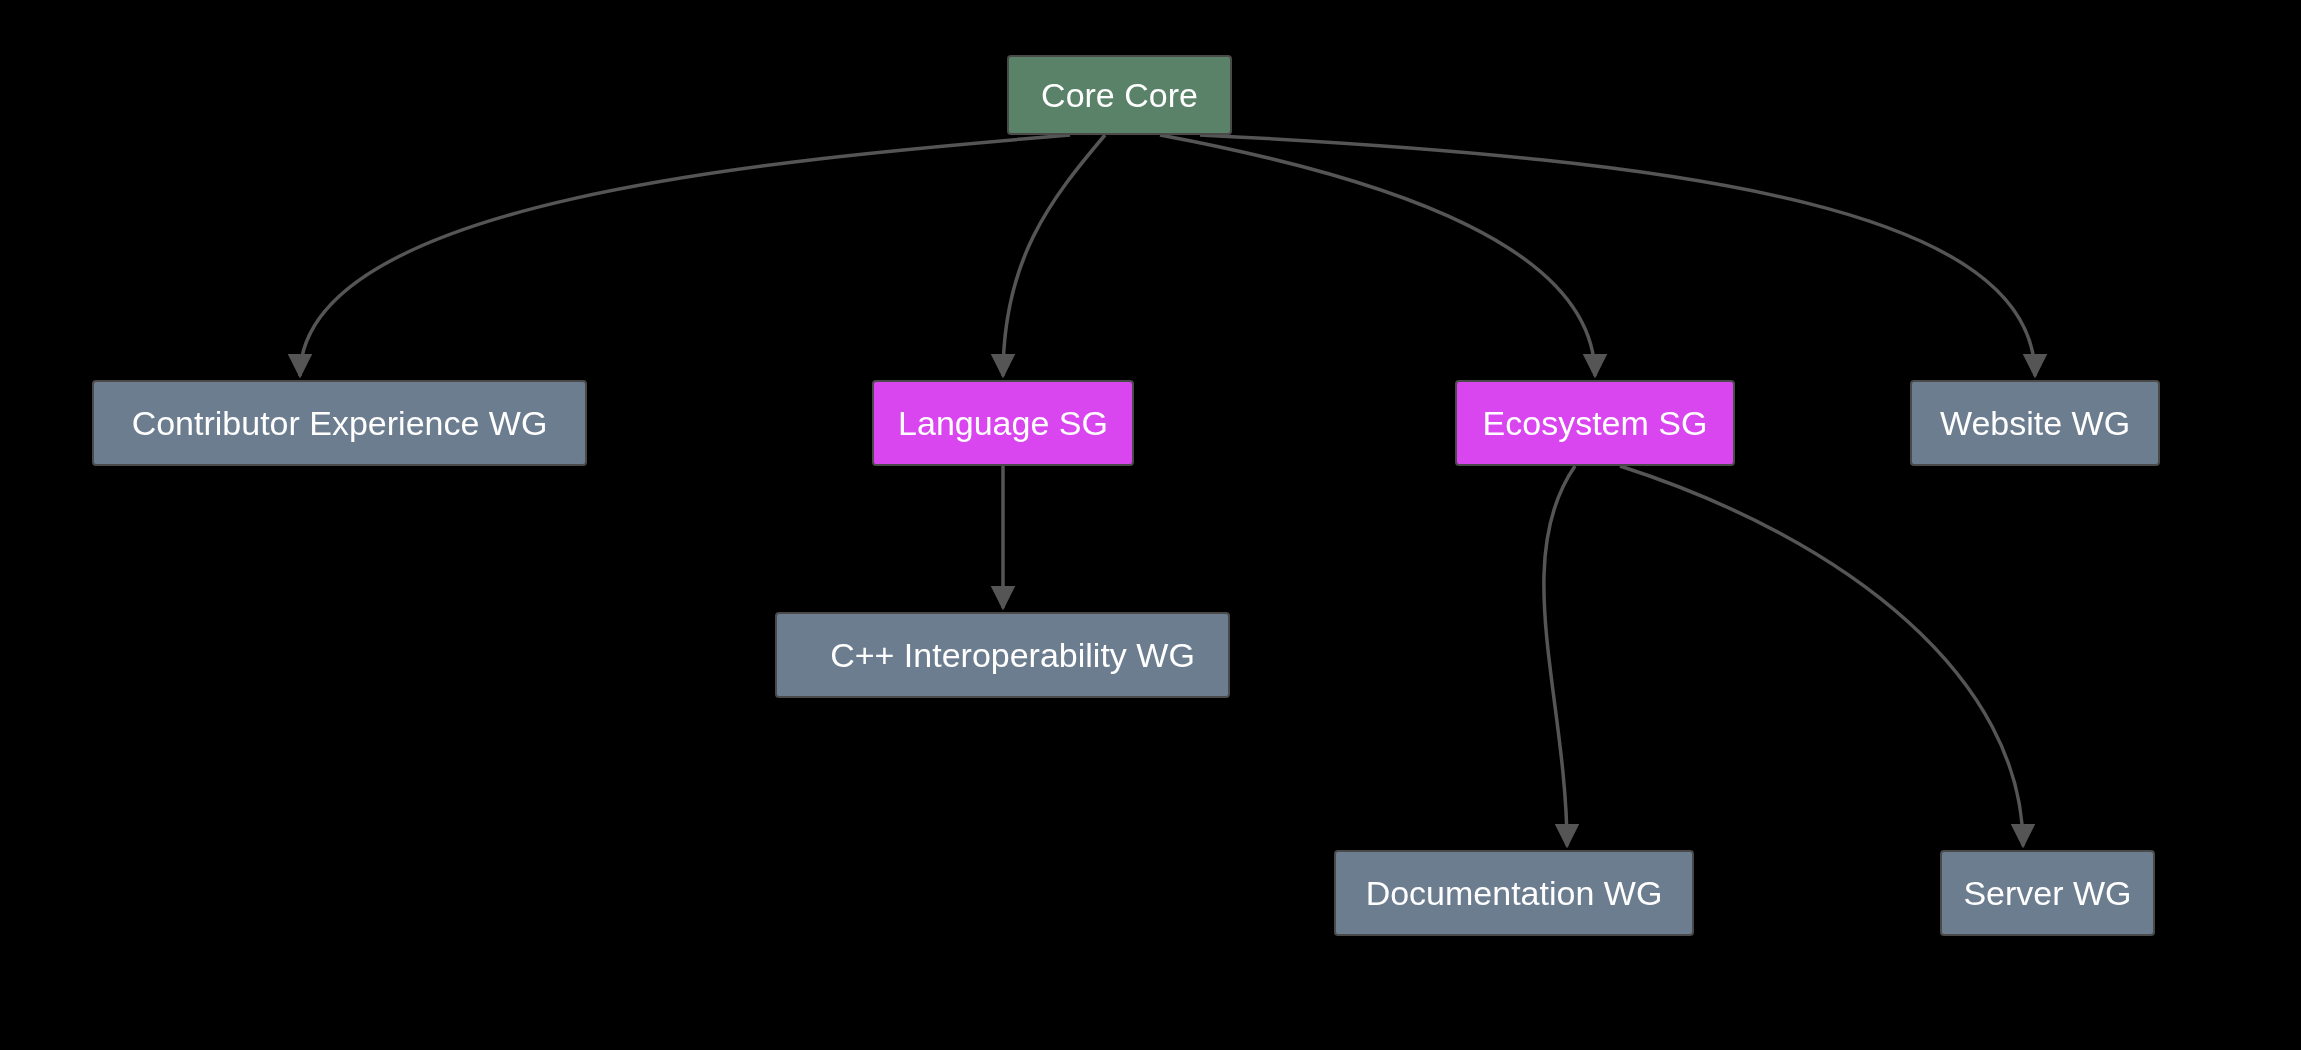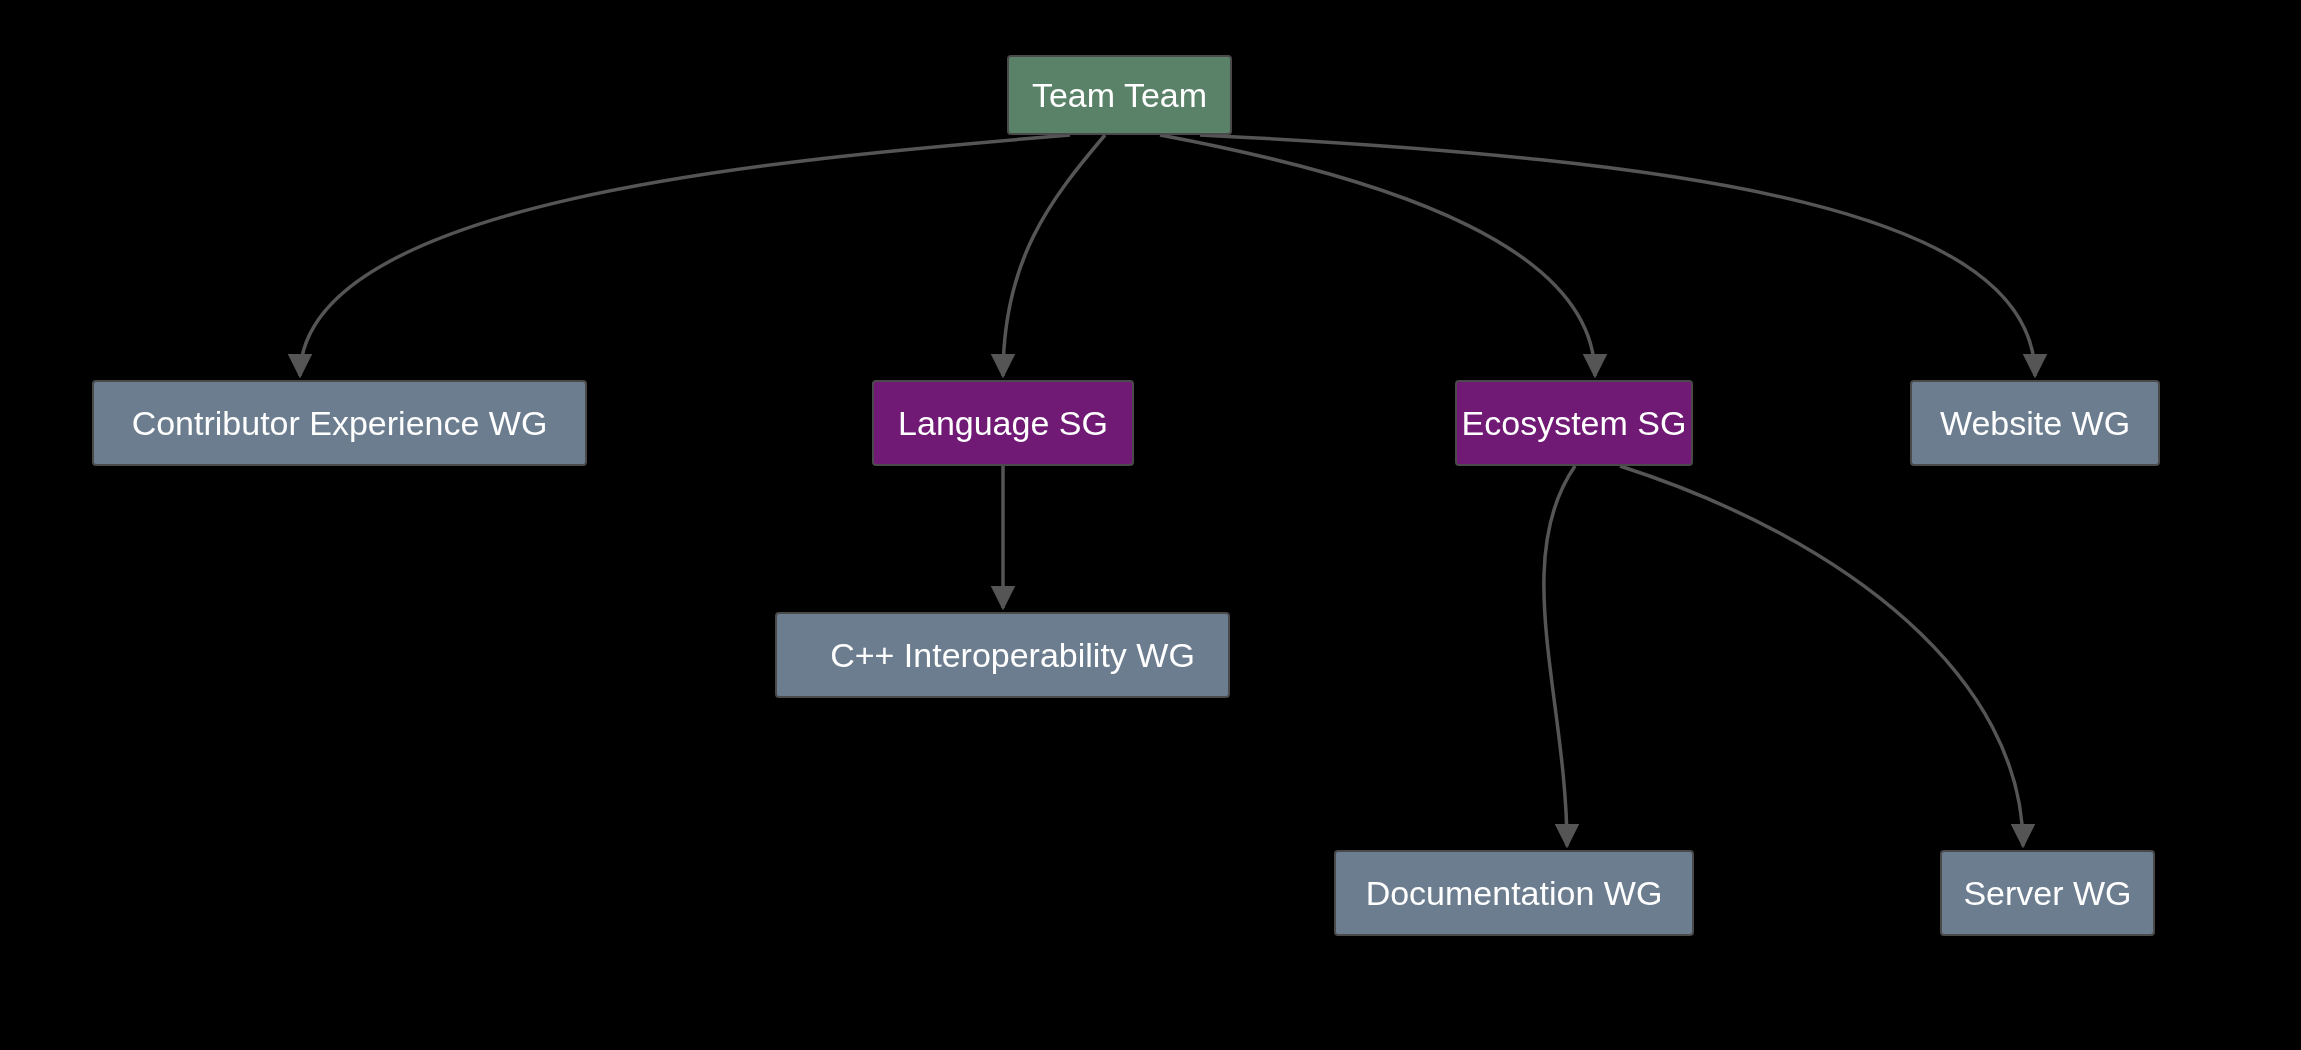--- a/index.html
+++ b/index.html
@@ -31,21 +31,21 @@
     align-items: center;
     justify-content: center;
     font-size: 34px;
     color: #ffffff;
     border: 2px solid #4a4a4a;
     border-radius: 4px;
     padding: 0 20px;
     white-space: nowrap;
   }
   .node.green { background: #5a8268; }
-  .node.blue  { background: #701a75; }
+  .node.blue  { background: #d946ef; }
   .node.gray  { background: #6b7d8f; }
 </style>
 </head>
 <body>
 
 <div class="canvas">
 
   <svg class="edges" viewBox="0 0 2301 1050">
     <defs>
       <marker id="arrow" viewBox="0 0 10 10" refX="9" refY="5" markerWidth="7" markerHeight="7" orient="auto-start-reverse">
@@ -62,32 +62,32 @@
     <path d="M 1200 135 C 1700 160, 2035 210, 2035 376" fill="none" stroke="#555555" stroke-width="3.5" marker-end="url(#arrow)"></path>
 
     <path d="M 1003 466 L 1003 608" fill="none" stroke="#555555" stroke-width="3.5" marker-end="url(#arrow)"></path>
 
     <path d="M 1575 466 C 1510 560, 1567 700, 1567 846" fill="none" stroke="#555555" stroke-width="3.5" marker-end="url(#arrow)"></path>
 
     <path d="M 1620 466 C 1850 540, 2023 680, 2023 846" fill="none" stroke="#555555" stroke-width="3.5" marker-end="url(#arrow)"></path>
   </svg>
 
   <div class="node green" style="left:1007px; top:55px; width:225px; height:80px;">
-    <span>Team Team</span>
+    <span>Core Core</span>
   </div>
 
   <div class="node gray" style="left:52px; top:380px; width:495px; height:86px;margin-left:40px;">
     <span>Contributor Experience WG</span>
   </div>
 
   <div class="node blue" style="left:872px; top:380px; width:262px; height:86px;">
     <span>Language SG</span>
   </div>
 
-  <div class="node blue" style="left:1455px; top:380px; width:238px; height:86px;">
+  <div class="node blue" style="left:1455px; top:380px; width:280px; height:86px;">
     <span>Ecosystem SG</span>
   </div>
 
   <div class="node gray" style="left:1910px; top:380px; width:250px; height:86px;">
     <span>Website WG</span>
   </div>
 
   <div class="node gray" style="left:775px; top:612px; width:455px; height:86px;padding-left:40px;">
     <span>C++ Interoperability WG</span>
   </div>

